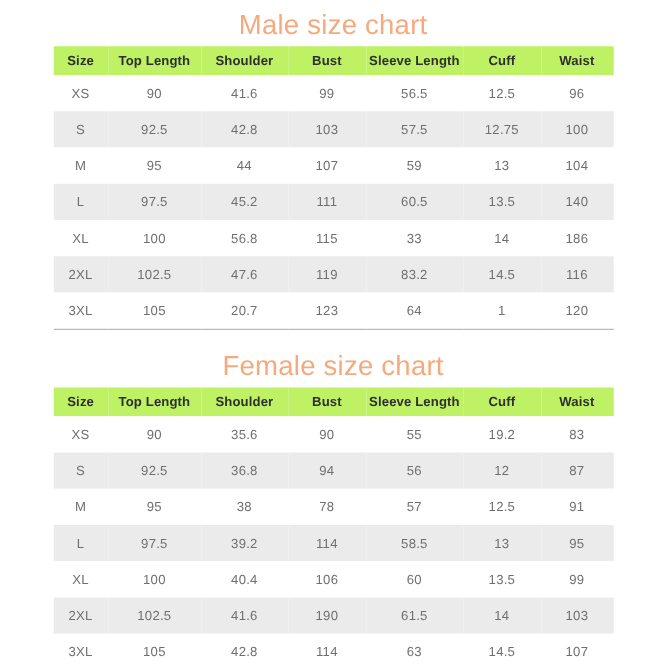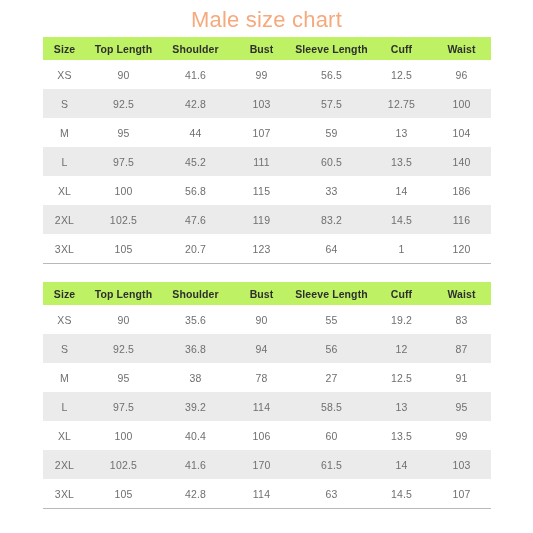--- a/index.html
+++ b/index.html
@@ -180,20 +180,21 @@
               <td>64</td>
               <td>1</td>
               <td>120</td>
             </tr>
           </tbody>
       </table>
     </div>
   </div>
 
   <div class="chart-block female">
+    <div class="chart-title">Female size chart</div>
     <div class="table-wrap">
       <table class="size-table">
         <colgroup>
           <col class="c-size">
             <col class="c-top">
             <col class="c-should">
             <col class="c-bust">
           <col class="c-sleeve">
             <col class="c-cuff">
             <col class="c-waist">
@@ -226,21 +227,21 @@
               <td>94</td>
               <td>56</td>
               <td>12</td>
               <td>87</td>
             </tr>
             <tr>
               <td>M</td>
               <td>95</td>
               <td>38</td>
               <td>78</td>
-              <td>27</td>
+              <td>57</td>
               <td>12.5</td>
               <td>91</td>
             </tr>
             <tr class="alt">
               <td>L</td>
               <td>97.5</td>
               <td>39.2</td>
               <td>114</td>
               <td>58.5</td>
               <td>13</td>
@@ -252,21 +253,21 @@
               <td>40.4</td>
               <td>106</td>
               <td>60</td>
               <td>13.5</td>
               <td>99</td>
             </tr>
             <tr class="alt">
               <td>2XL</td>
               <td>102.5</td>
               <td>41.6</td>
-              <td>170</td>
+              <td>190</td>
               <td>61.5</td>
               <td>14</td>
               <td>103</td>
             </tr>
             <tr class="last-row">
               <td>3XL</td>
               <td>105</td>
               <td>42.8</td>
               <td>114</td>
               <td>63</td>

